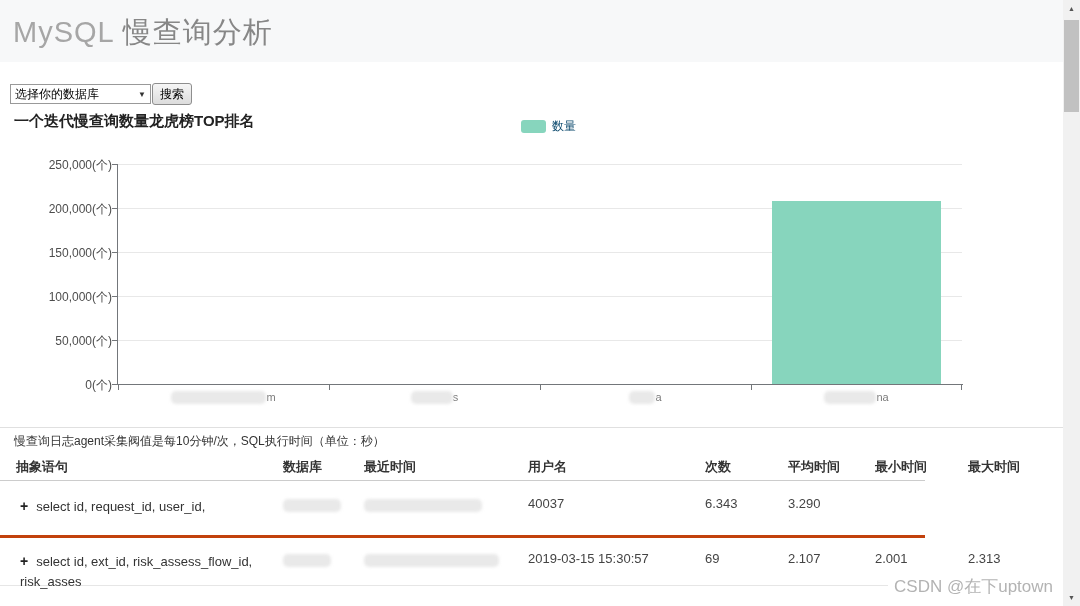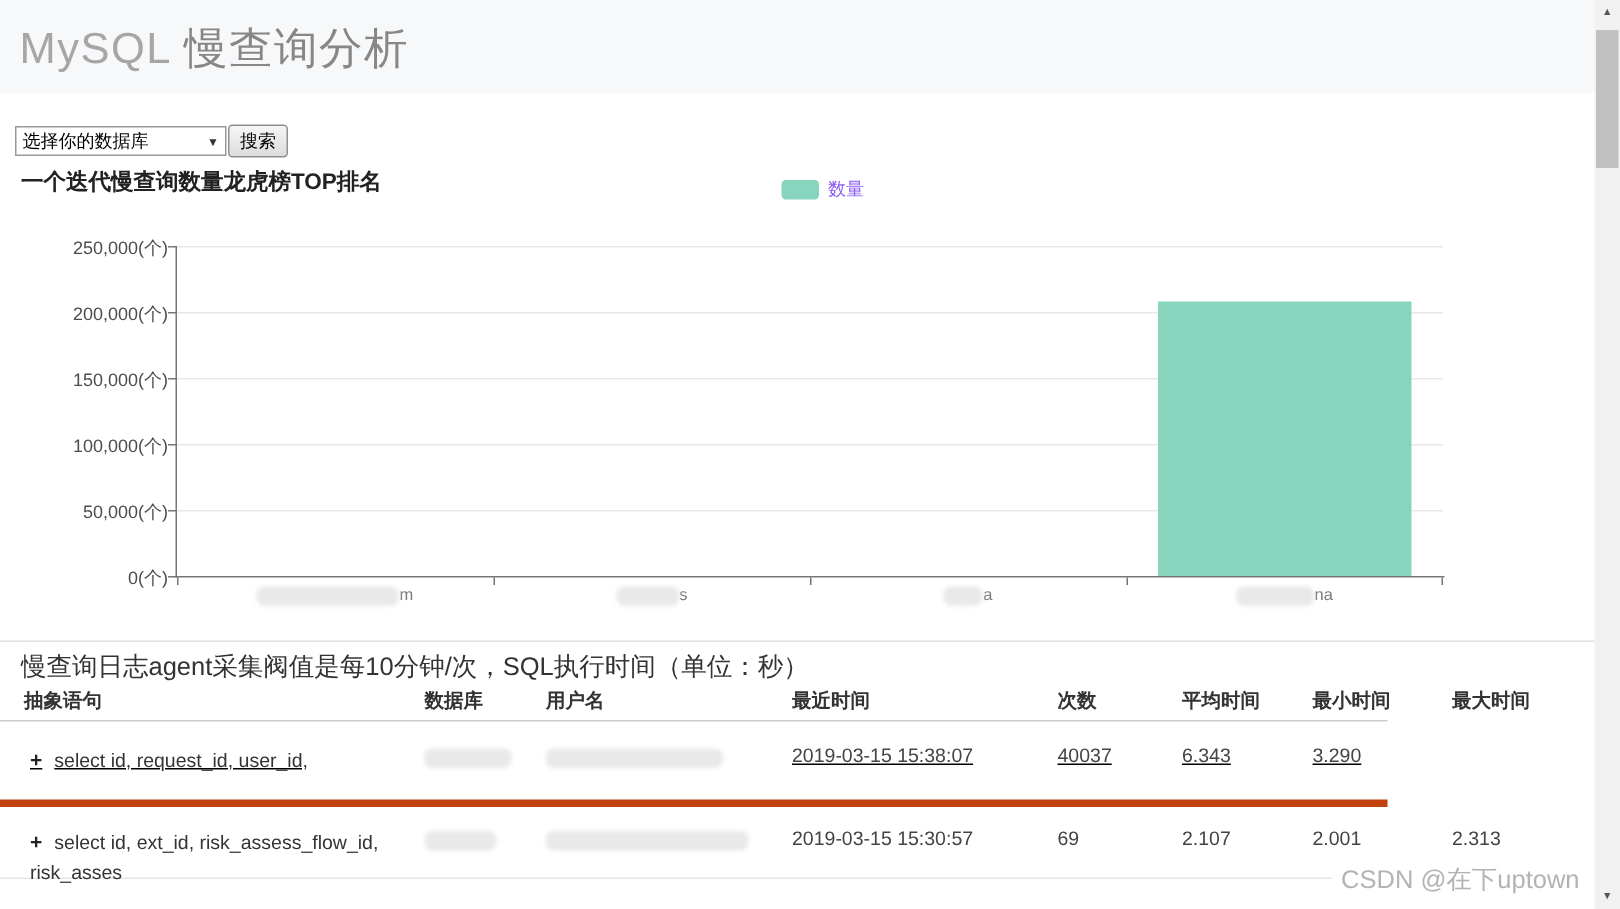--- a/index.html
+++ b/index.html
@@ -19,44 +19,44 @@
   #db-select .val { flex:1;font-family:Liberation Mono, monospace; }
   #db-select .arrow { font-size:8px; color:#333; }
   #search-btn { position:absolute; left:152px; top:83px; height:22px; padding:0 7px;
                 font-size:12px; color:#000; border:1px solid #8e8e8e; border-radius:3px;
                 background:linear-gradient(#f6f6f6,#dcdcdc); }
 
   
   #chart-title { position:absolute; left:14px; top:112px; font-size:15px; font-weight:bold; color:#222; }
   #legend { position:absolute; left:521px; top:118px; display:flex; align-items:center; }
   #legend .swatch { width:25px; height:13px; border-radius:3px; margin-right:6px; }
-  #legend .lbl { font-size:12px; color:#8b5cf6; }
+  #legend .lbl { font-size:12px; color:#0c4a6e; }
 
   .gridline { position:absolute; left:118px; width:844px; height:1px; background:#e8e8e8; }
   #y-axis { position:absolute; left:117px; top:164px; width:1px; height:221px; background:#73767a; }
   #x-axis { position:absolute; left:117px; top:384px; width:846px; height:1px; background:#73767a; }
   .ytick { position:absolute; width:6px; height:1px; background:#73767a; left:112px; }
   .xtick { position:absolute; width:1px; height:5px; background:#73767a; top:385px; }
   .ylab  { position:absolute; left:20px; width:92px; text-align:right; font-size:12px; color:#4d4d4d; }
   .bar-slot { position:absolute; top:164px; height:220px; width:211px; }
   .bar { position:absolute; bottom:0; left:21px; width:169px; }
   .xlab { position:absolute; top:390px; width:211px; height:14px; display:flex;
           justify-content:center; align-items:center; font-size:11px; color:#7a7a7a; }
   .blur-box { background:#e9e9e9; border-radius:5px; filter:blur(1.5px); display:inline-block; height:13px; }
 
   
   #section-divider { position:absolute; left:0; top:427px; width:1063px; height:1px; background:#e0e0e0; }
-  #note { position:absolute; left:14px; top:433px; font-size:17px; color:#333; }
+  #note { position:absolute; left:14px; top:433px; font-size:12px; color:#333; }
 
   #query-table { position:absolute; left:0; top:455px; width:925px; font-size:13px; }
   .trow { display:grid; grid-template-columns:283px 81px 164px 177px 83px 87px 93px 95px; }
   .thead { height:26px; border-bottom:1px solid #ccc; }
   .thead > div { font-weight:bold; color:#333; line-height:24px; }
   .thead > div:first-child { padding-left:16px; }
-  .tr1 { height:57px; border-bottom:5px solid #c2410c;text-decoration:underline; }
+  .tr1 { height:57px; border-bottom:3px solid #c2410c; }
   .tr2 { height:48px; border-bottom:1px solid #e6e6e6; }
   .tbody-row > div { padding-top:15px; color:#444; }
   .tr2 > div { padding-top:13px; }
   .stmt-cell { padding-left:20px !important; padding-right:36px; color:#333 !important; line-height:20px; }
   .stmt-line { white-space:nowrap; }
   .plus-icon { font-weight:bold; color:#222; margin-right:8px; font-size:14px; }
   .cell-blur { margin-top:3px; }
 
   
   #watermark { position:absolute; right:27px; top:575px; font-size:17px; color:#b3b3b3;
@@ -152,35 +152,34 @@
   </div>
 </div>
 
 <div id="section-divider"></div>
 <div id="note">慢查询日志agent采集阀值是每10分钟/次，SQL执行时间（单位：秒）</div>
 
 <div id="query-table">
   <div class="trow thead">
     <div>抽象语句</div>
     <div>数据库</div>
+    <div>最近时间</div>
     <div>用户名</div>
-    <div>最近时间</div>
     <div>次数</div>
     <div>平均时间</div>
     <div>最小时间</div>
     <div>最大时间</div>
   </div>
 
   <div class="trow tbody-row tr1">
     <div class="stmt-cell">
       <div class="stmt-line"><span class="plus-icon">+</span><span>select id, request_id, user_id,</span></div>
     </div>
     <div><span class="blur-box cell-blur" style="width:58px"></span></div>
     <div><span class="blur-box cell-blur" style="width:118px"></span></div>
-    <div>2019-03-15 15:38:07</div>
     <div>40037</div>
     <div>6.343</div>
     <div>3.290</div>
   </div>
 
   <div class="trow tbody-row tr2">
     <div class="stmt-cell">
       <div class="stmt-line"><span class="plus-icon">+</span><span>select id, ext_id, risk_assess_flow_id,</span></div>
       <div class="stmt-line">risk_asses</div>
     </div>

